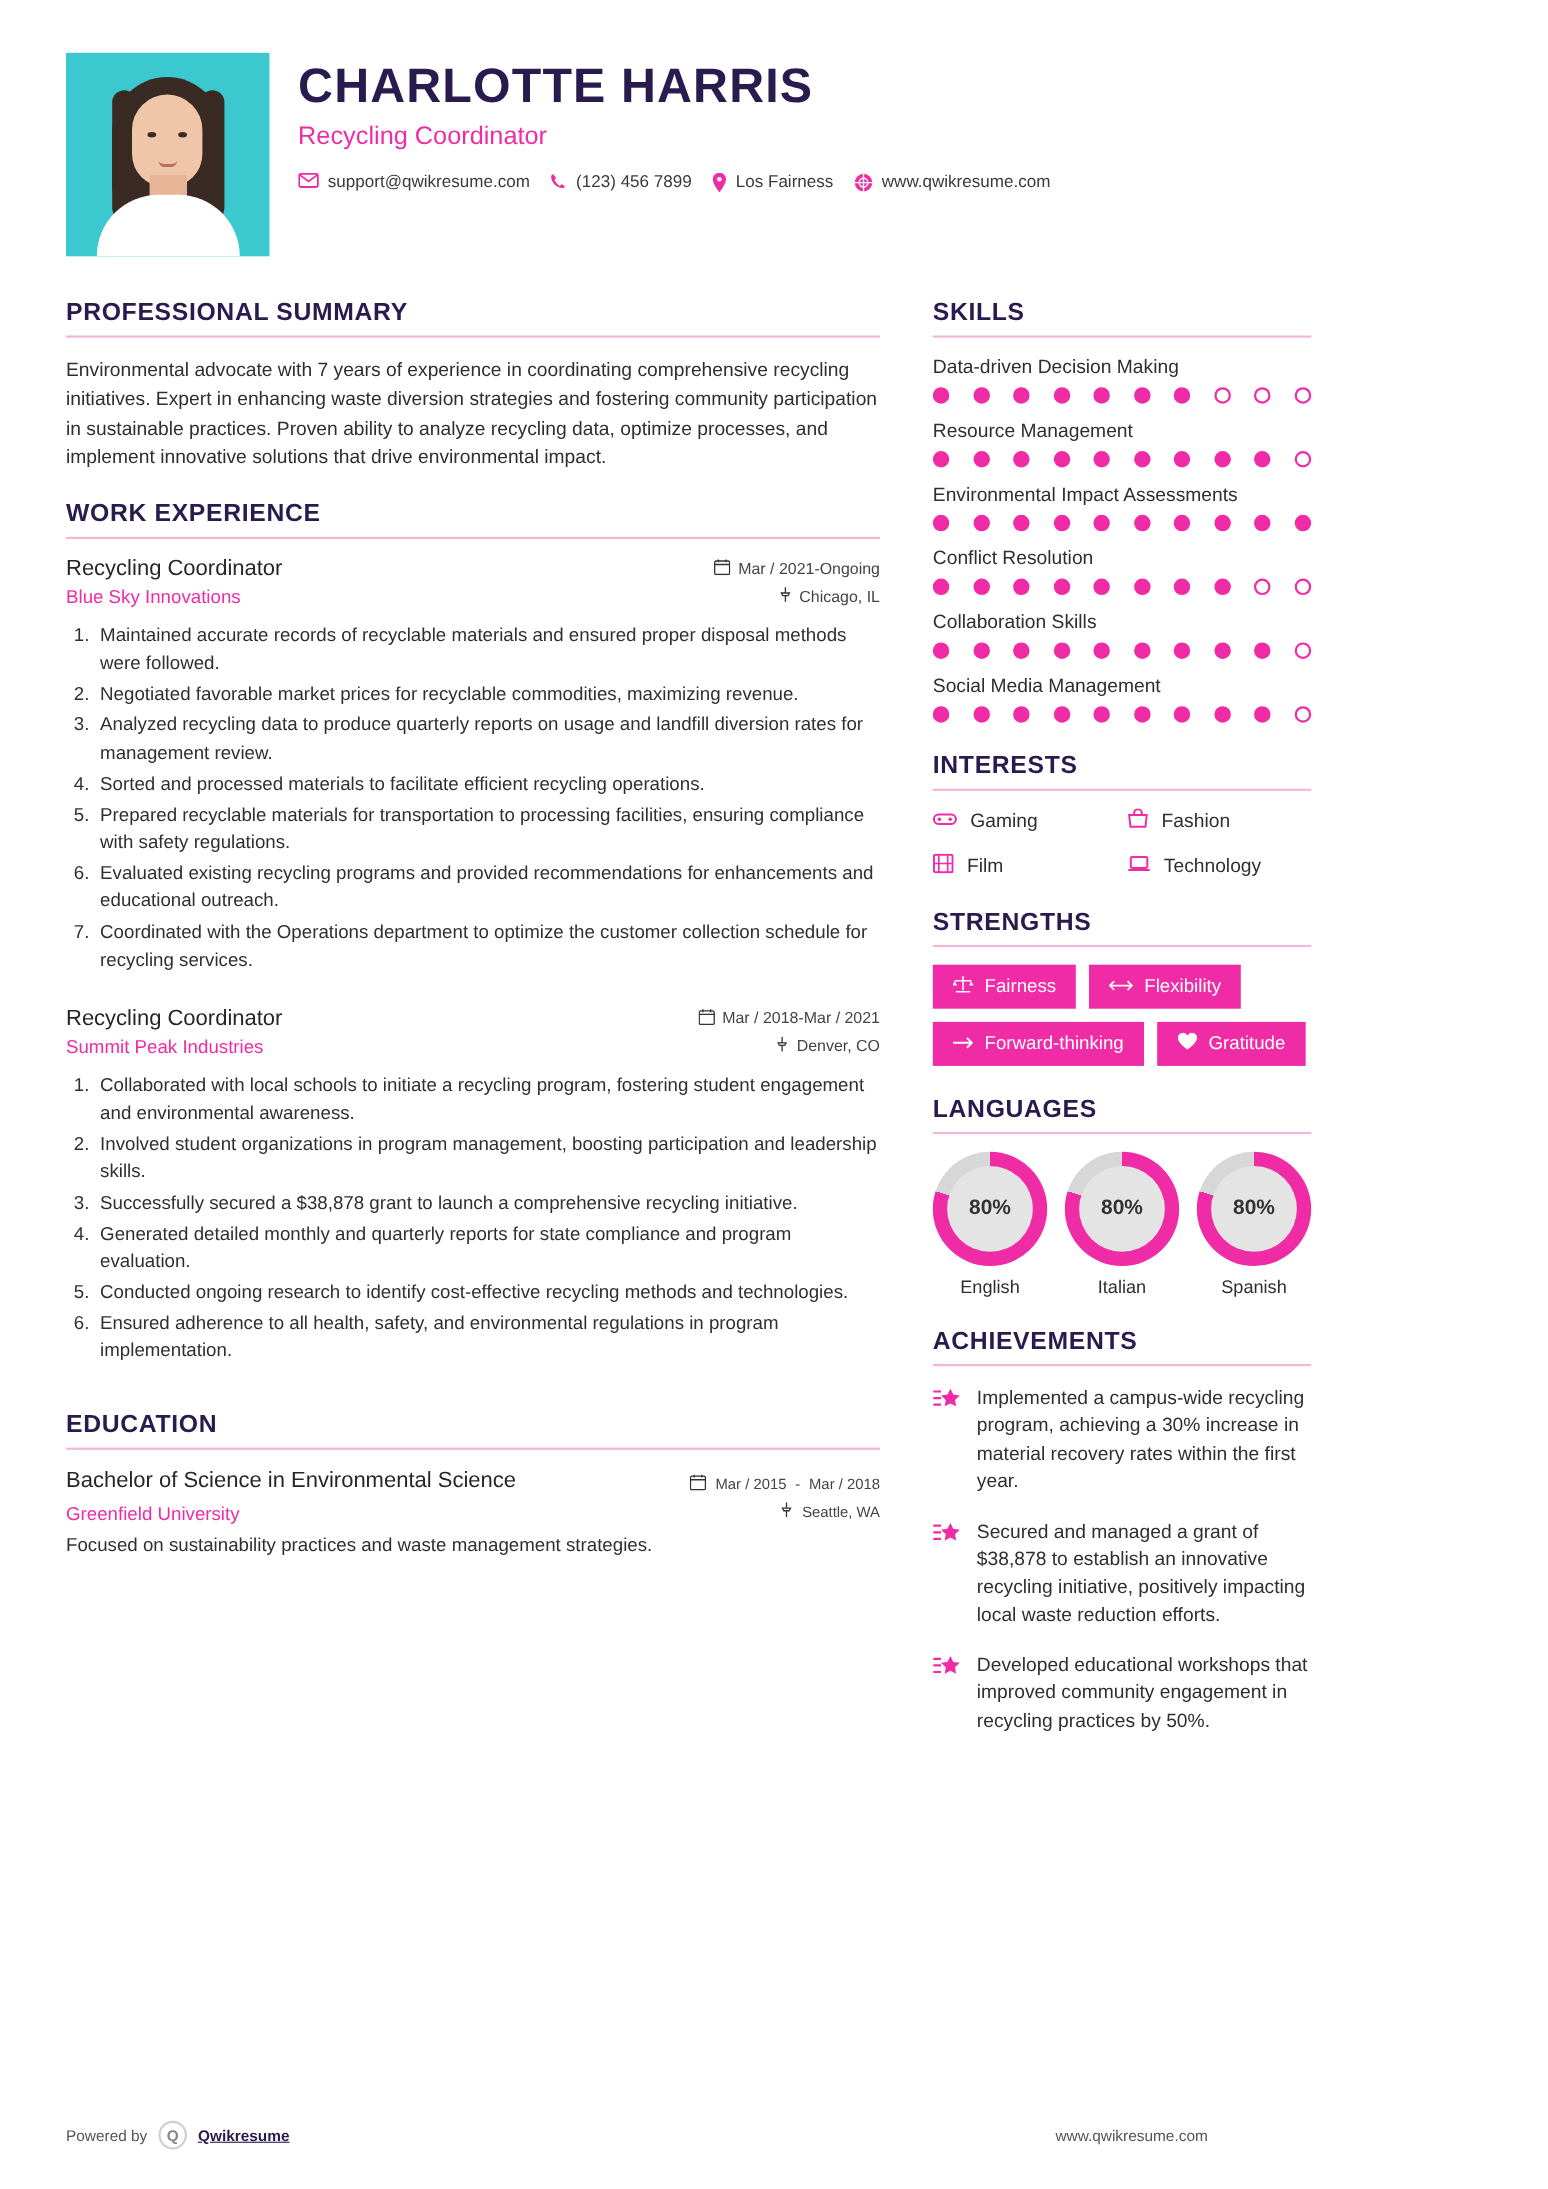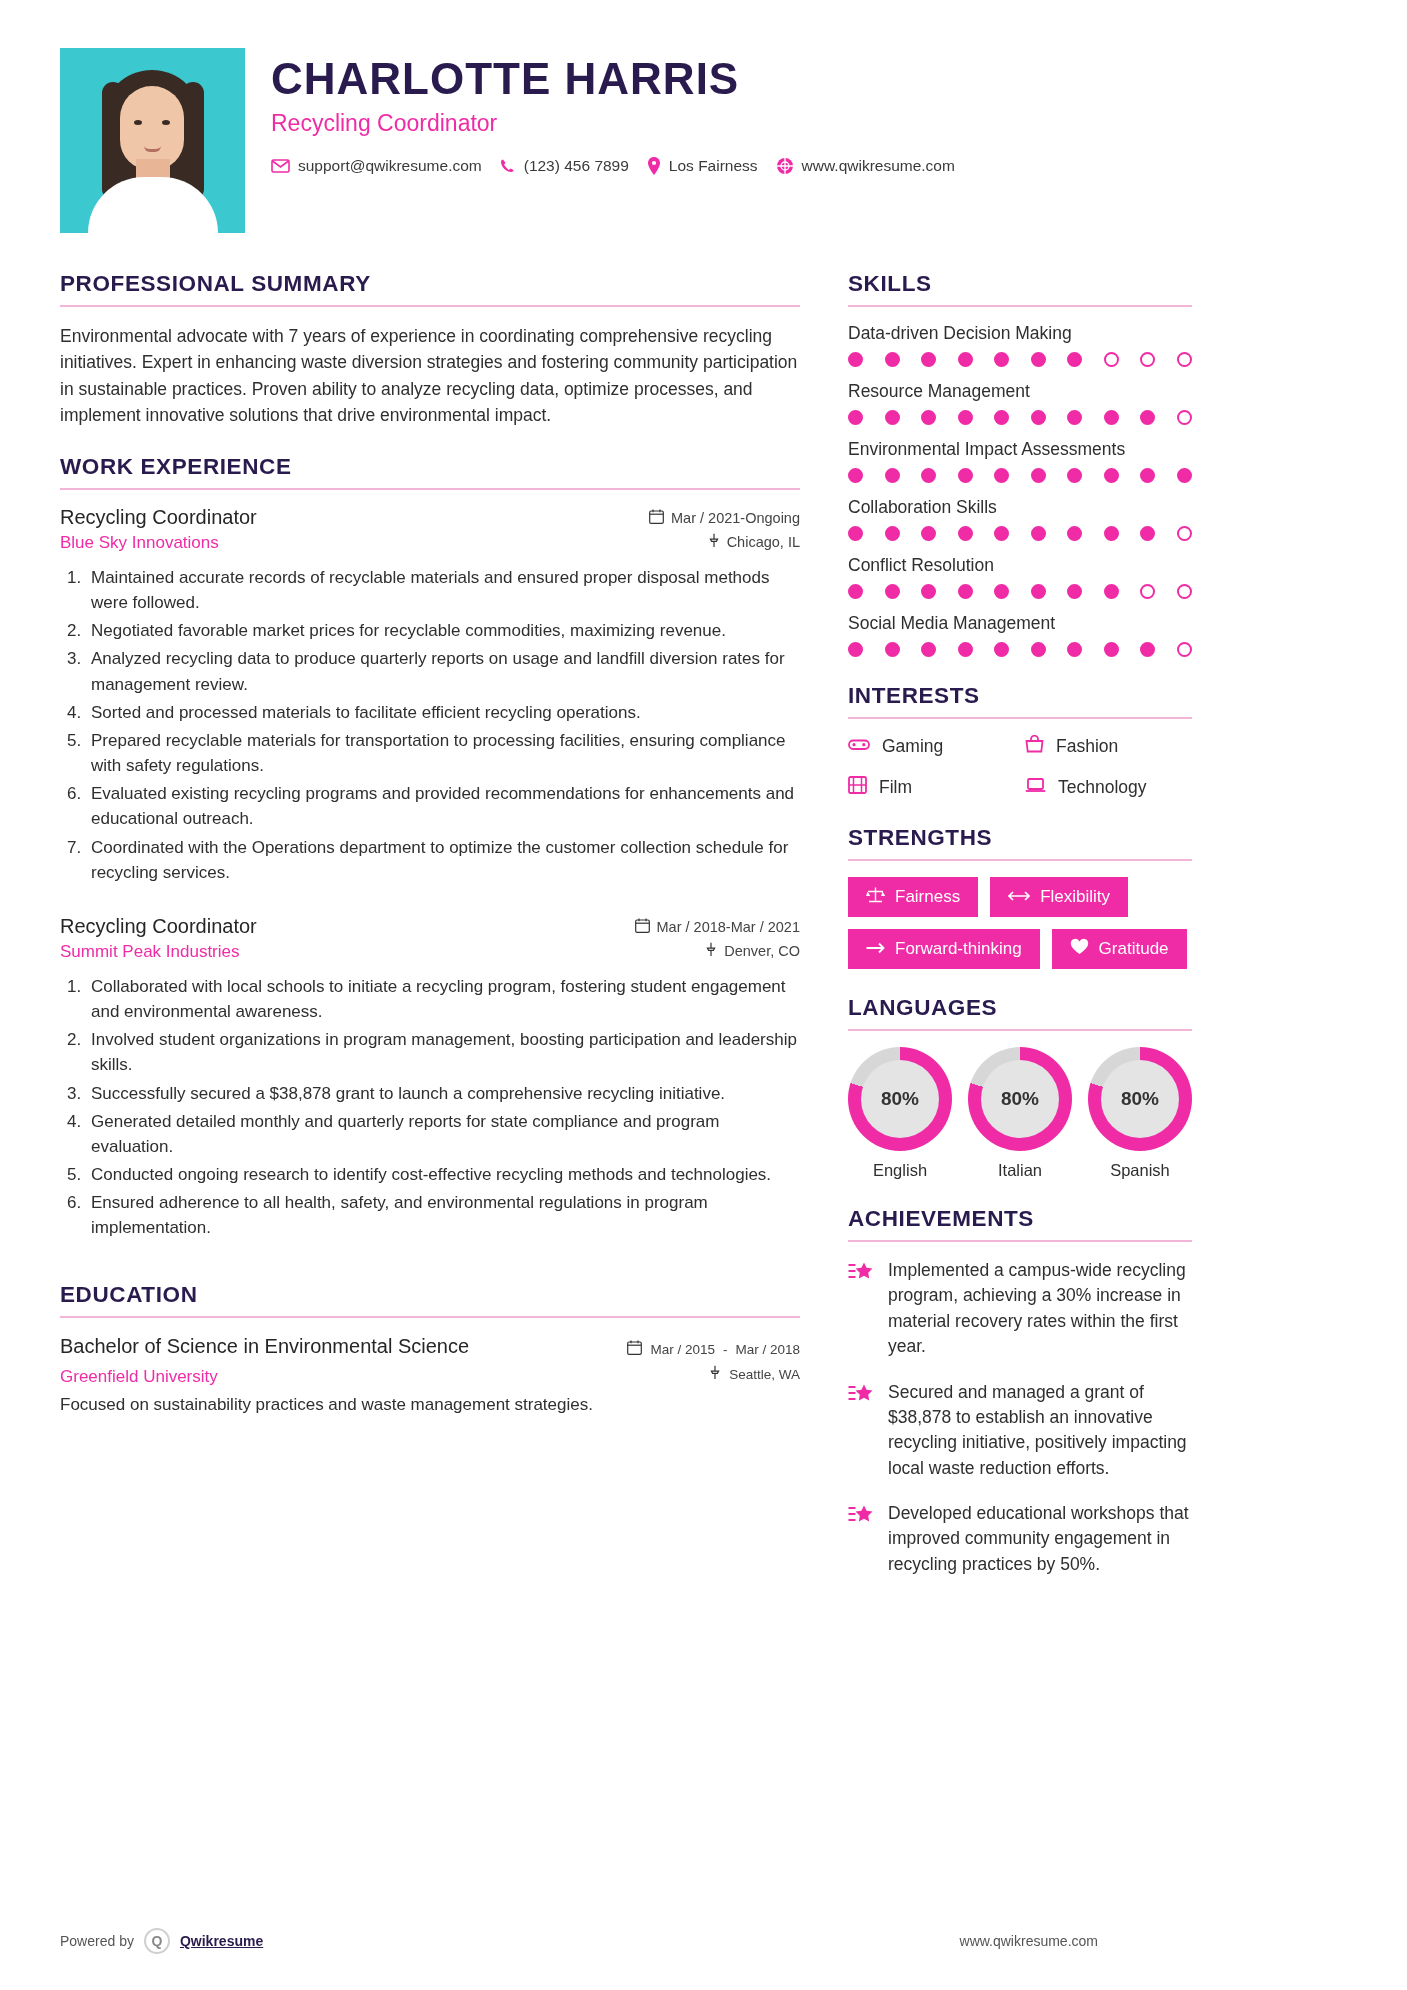--- a/index.html
+++ b/index.html
@@ -92,21 +92,21 @@
   }
   .contacts {
     display: flex;
     align-items: center;
     gap: 18px;
     margin-top: 20px;
     font-size: 15.5px;
     color: #3a3a3a;
     flex-wrap: wrap;
   }
-  .contact-item { display: flex; align-items: center; gap: 8px; }
+  .contact-item { display: flex; align-items: flex-start; gap: 8px; }
   .contact-item svg { display: block; }
 
   
   .columns {
     display: flex;
     gap: 48px;
     margin-top: 18px;
     align-items: flex-start;
   }
   .col-left { width: 740px; flex: 0 0 740px; }
@@ -491,47 +491,47 @@
               <i class="dot"></i>
               <i class="dot"></i>
               <i class="dot"></i>
               <i class="dot"></i>
               <i class="dot"></i>
               <i class="dot"></i>
           </div>
         </div>
 
         <div class="skill">
+          <div class="skill-name">Conflict Resolution</div>
+          <div class="dots">
+            <i class="dot"></i>
+              <i class="dot"></i>
+              <i class="dot"></i>
+              <i class="dot"></i>
+              <i class="dot"></i>
+              <i class="dot"></i>
+              <i class="dot"></i>
+              <i class="dot"></i>
+              <i class="dot off"></i>
+              <i class="dot off"></i>
+          </div>
+        </div>
+
+        <div class="skill">
           <div class="skill-name">Collaboration Skills</div>
           <div class="dots">
             <i class="dot"></i>
               <i class="dot"></i>
               <i class="dot"></i>
               <i class="dot"></i>
               <i class="dot"></i>
               <i class="dot"></i>
               <i class="dot"></i>
               <i class="dot"></i>
               <i class="dot"></i>
-              <i class="dot off"></i>
-          </div>
-        </div>
-
-        <div class="skill">
-          <div class="skill-name">Conflict Resolution</div>
-          <div class="dots">
-            <i class="dot"></i>
-              <i class="dot"></i>
-              <i class="dot"></i>
-              <i class="dot"></i>
-              <i class="dot"></i>
-              <i class="dot"></i>
-              <i class="dot"></i>
-              <i class="dot"></i>
-              <i class="dot off"></i>
               <i class="dot off"></i>
           </div>
         </div>
 
         <div class="skill">
           <div class="skill-name">Social Media Management</div>
           <div class="dots">
             <i class="dot"></i>
               <i class="dot"></i>
               <i class="dot"></i>

